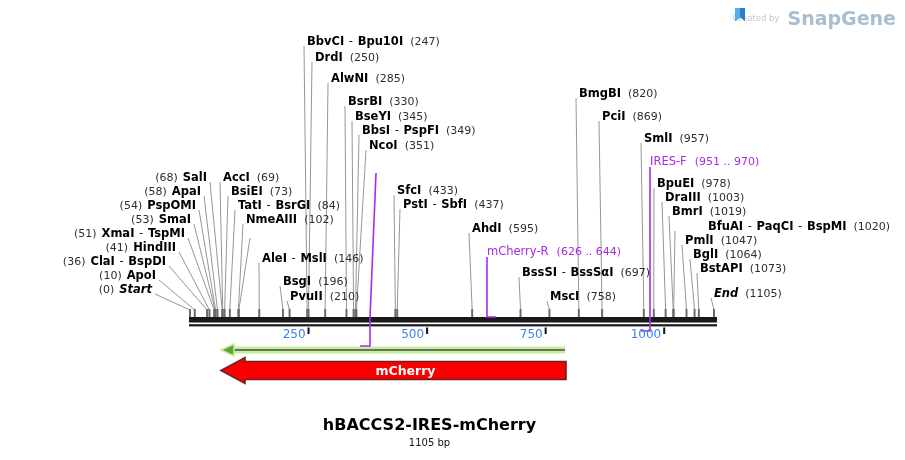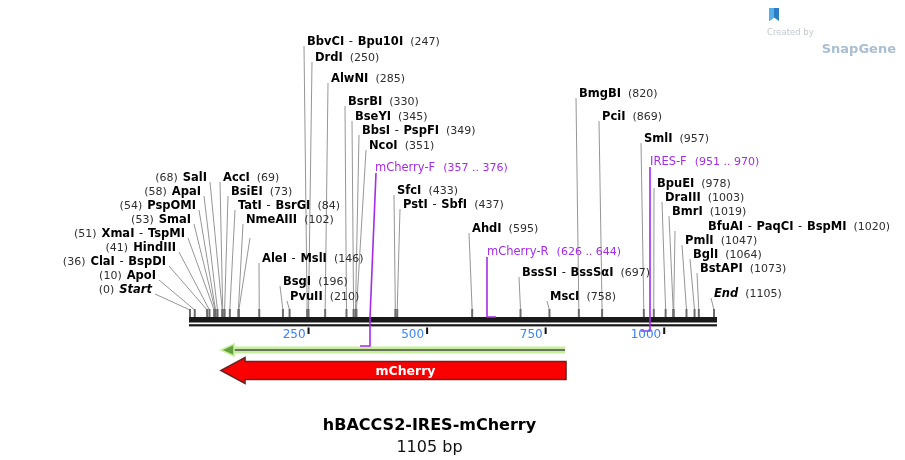--- a/index.html
+++ b/index.html
@@ -13,24 +13,24 @@
   .lbl .sep{font-weight:normal;color:#222;padding:0 1px;}
   .lbl .pos{font-weight:normal;color:#2e2e2e;font-size:11px;}
   .lbl .pos.post{margin-left:7px;}
   .lbl .pos.pre{margin-right:5px;}
   .lbl.primer, .lbl.primer .pos{color:#a52be8;font-weight:normal;}
   .lbl.primer .pos.post{margin-left:8px;}
   .ruler-num{position:absolute;font-size:12px;color:#3b82f6;line-height:12px;}
   .cds-label{position:absolute;text-align:center;color:#ffffff;font-size:12.5px;font-weight:600;line-height:14px;}
   .title-block{position:absolute;left:0;width:859px;text-align:center;}
   .map-title{font-size:16px;font-weight:bold;color:#000;}
-  .map-length{font-size:16px;color:#111;margin-top:3px;}
+  .map-length{font-size:10px;color:#111;margin-top:3px;}
   .branding{position:absolute;top:7px;right:9px;display:flex;align-items:center;}
   .created-by{font-size:8.5px;color:#c4c9ce;margin-right:5px;}
-  .brand-name{font-size:13px;color:#a9bed2;font-weight:600;margin-left:3px;margin-top:34px;}
+  .brand-name{font-size:19px;color:#a9bed2;font-weight:600;margin-left:3px;}
 </style>
 </head>
 <body>
 
 <div id="stage">
   <svg id="map-svg" width="905" height="460" viewBox="0 0 905 460">
       <g>
         <line x1="155" y1="294" x2="190" y2="310" stroke="#969696" stroke-width="1"></line>
         <line x1="159" y1="280" x2="194.7420814479638" y2="310" stroke="#969696" stroke-width="1"></line>
         <line x1="169" y1="266" x2="207.07149321266968" y2="310" stroke="#969696" stroke-width="1"></line>
@@ -173,21 +173,20 @@
       <div class="lbl" style="top: 205px; left: 672px;"><span class="nm">BmrI</span><span class="pos post">(1019)</span></div>
       <div class="lbl" style="top: 220px; left: 678px; margin-left: 30px;"><span class="nm">BfuAI</span><span class="sep"> - </span><span class="nm">PaqCI</span><span class="sep"> - </span><span class="nm">BspMI</span><span class="pos post">(1020)</span></div>
       <div class="lbl" style="top: 234px; left: 685px;"><span class="nm">PmlI</span><span class="pos post">(1047)</span></div>
       <div class="lbl" style="top: 248px; left: 693px;"><span class="nm">BglI</span><span class="pos post">(1064)</span></div>
       <div class="lbl" style="top: 262px; left: 700px;"><span class="nm">BstAPI</span><span class="pos post">(1073)</span></div>
       <div class="lbl italic" style="top: 287px; left: 714px;"><span class="nm">End</span><span class="pos post">(1105)</span></div>
       <div class="ruler-num" style="top: 328px; right: 599.448px;">250</div>
       <div class="ruler-num" style="top: 328px; right: 480.896px;">500</div>
       <div class="ruler-num" style="top: 328px; right: 362.344px;">750</div>
       <div class="ruler-num" style="top: 328px; right: 243.792px;">1000</div>
-      <div class="lbl primer" style="top: 161px; left: 375px;"><span class="nm-p">mCherry-F</span><span class="pos post">(357 .. 376)</span></div>
       <div class="lbl primer" style="top: 245px; left: 487px;"><span class="nm-p">mCherry-R</span><span class="pos post">(626 .. 644)</span></div>
       <div class="lbl primer" style="top: 155px; left: 650px;"><span class="nm-p">IRES-F</span><span class="pos post">(951 .. 970)</span></div>
       <div class="cds-label" style="color: rgb(255, 255, 255); left: 245px; width: 321px; top: 363.5px;">mCherry</div>
     </div>
 
   <div class="branding">
     <span class="created-by">Created by</span>
     <svg width="13" height="15" viewBox="0 0 13 15">
       <path id="flag-dark" d="M2 1 h10 v13 l-5 -3.6 L2 14 Z" fill="#2b7ec4"></path>
       <path id="flag-light" d="M2 1 h5 v9.7 L2 14 Z" fill="#55aee9"></path>

